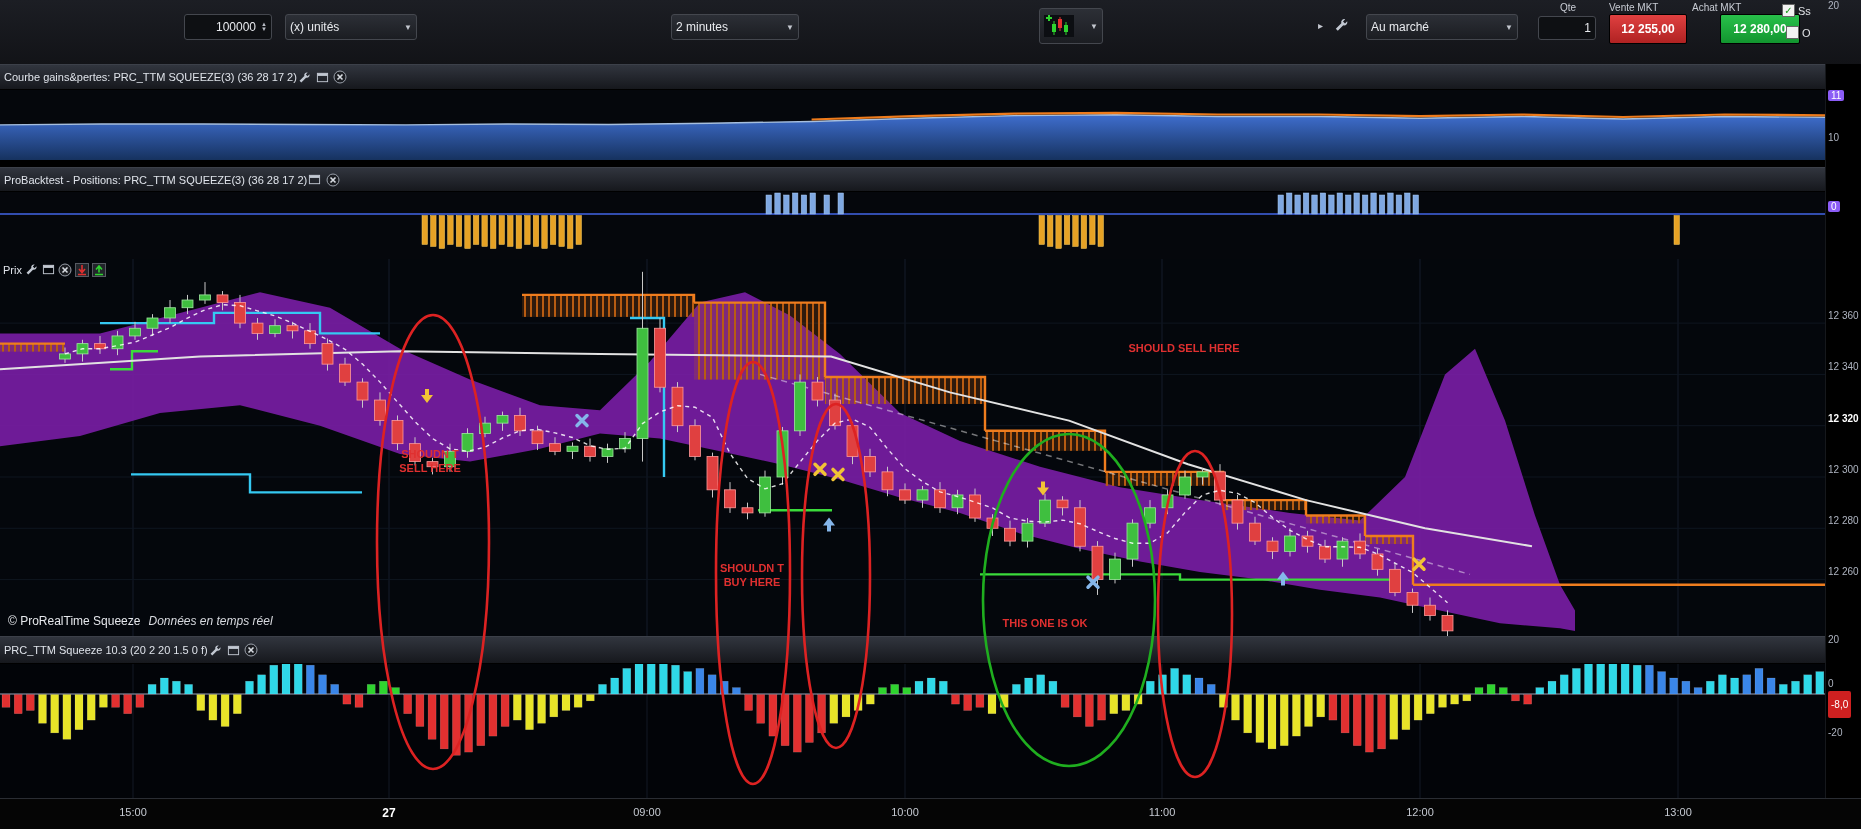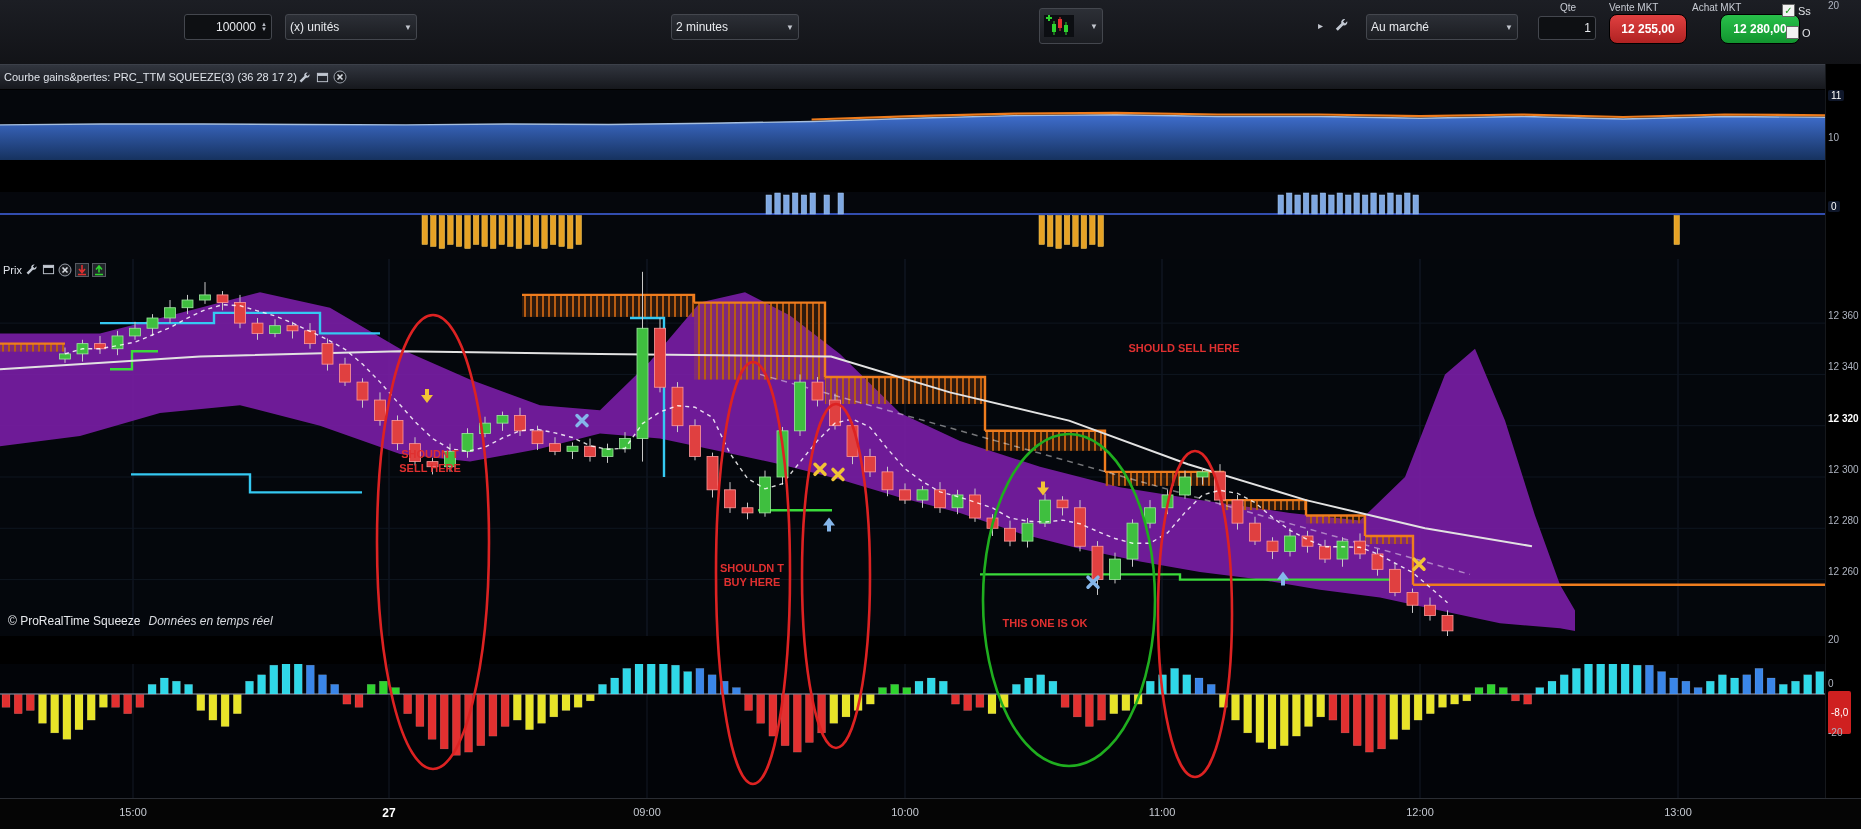--- a/index.html
+++ b/index.html
@@ -6,41 +6,41 @@
   #app{position:relative;width:1861px;height:829px;background:#000;overflow:hidden;
        font-family:"Liberation Sans",sans-serif;color:#d0d4dc;-webkit-user-select:none;}
   .row{position:absolute;left:0;width:1826px;overflow:hidden;}
   #toolbar{top:0;height:64px;width:1861px;background:linear-gradient(#1c1e24,#121317);border-bottom:1px solid #000;z-index:20;}
   .tb-field{position:absolute;display:flex;align-items:center;background:#0e1013;border:1px solid #44474e;border-radius:3px;color:#e8eaee;font-size:12px;padding:0 4px;box-sizing:border-box;}
   .tb-dd{justify-content:space-between;background:linear-gradient(#2c2f36,#1b1d22);}
   .caret{font-size:8px;color:#c2c6ce;margin-left:6px;}
   .spinner{display:flex;flex-direction:column;margin-left:5px;line-height:5px;}
   .spinner span{font-size:6px;color:#b8bcc4;}
   .tb-label{position:absolute;font-size:10px;color:#c8ccd4;}
-  .mkt-btn{position:absolute;display:flex;align-items:center;justify-content:center;font-size:12px;font-weight:bold;color:#fff;border-radius:8px;border:1px solid #000;}
+  .mkt-btn{position:absolute;display:flex;align-items:center;justify-content:center;font-size:12px;font-weight:bold;color:#fff;border-radius:2px;border:1px solid #000;}
   .chk{position:absolute;display:flex;align-items:center;gap:3px;font-size:11px;color:#e0e2e6;}
   .chk .box{width:11px;height:11px;background:#f2f2f2;border:1px solid #666;display:flex;align-items:center;justify-content:center;font-size:10px;color:#1a9a1a;line-height:10px;}
   .panel-header{background:linear-gradient(#31353e,#16181d);border-top:1px solid #3c4049;border-bottom:1px solid #000;display:flex;align-items:center;padding-left:4px;box-sizing:border-box;}
   .panel-title{font-size:11px;color:#dfe3ea;white-space:nowrap;}
   .hicons{display:flex;align-items:center;gap:3px;}
   .hicon{width:15px;height:15px;display:inline-flex;align-items:center;justify-content:center;}
   #p1-chart{top:90px;height:70px;background:#05070c;}
   #p1-header{top:64px;height:26px;}
   #gap1{top:160px;height:7px;background:#000;}
   #p2-header{top:167px;height:25px;}
   #p2-chart{top:192px;height:67px;background:#05070c;}
   #prix{top:259px;height:377px;background:#04070c;}
   #p4-header{top:636px;height:28px;}
   #p4-chart{top:664px;height:134px;background:#020408;}
   #time-axis{top:798px;height:31px;width:1861px;background:#050505;border-top:1px solid #2a2d33;}
   #axis-col{position:absolute;right:0;top:64px;width:35px;height:734px;background:#000;border-left:1px solid #16181c;z-index:15;}
   .ax-label{position:absolute;left:2px;font-size:10px;color:#aeb4c0;white-space:nowrap;}
   .ax-bold{font-weight:bold;color:#fff;font-size:10px;}
-  .ax-blue{background:#0f172a;color:#fff;padding:0 3px;border-radius:2px;}
-  .ax-red{background:#cf2020;color:#fff;padding:16px 3px;border-radius:2px;}
+  .ax-blue{background:#8b5cf6;color:#fff;padding:0 3px;border-radius:2px;}
+  .ax-red{background:#cf2020;color:#fff;padding:8px 3px;border-radius:2px;}
   .t-label{position:absolute;top:7px;width:60px;text-align:center;font-size:11px;color:#c6cad2;}
   .t-bold{font-weight:bold;color:#fff;font-size:12px;}
   #prix-tools{position:absolute;top:3px;left:3px;display:flex;align-items:center;gap:2px;z-index:6;}
   #copyright{position:absolute;bottom:8px;left:8px;z-index:6;font-size:12px;color:#e6e8ec;}
   #copyright .rt{font-style:italic;margin-left:8px;color:#d8dadf;}
   #overlay{position:absolute;top:0;left:0;z-index:10;pointer-events:none;}
   svg{display:block;}
 </style>
 </head>
 <body>
@@ -143,20 +143,37 @@
           </linearGradient>
         </defs>
         <path d="M0.0 34.9 L 101.4 34.0 L 202.9 34.0 L 304.3 34.5 L 405.8 34.9 L 507.2 34.0 L 608.7 34.5 L 710.1 33.2 L 811.6 31.5 L 913.0 28.2 L 1014.4 25.6 L 1115.9 24.8 L 1217.3 26.5 L 1318.8 26.5 L 1420.2 28.2 L 1521.7 26.5 L 1623.1 29.0 L 1724.6 26.5 L 1826.0 27.3 L 1826 70 L 0 70 Z" fill="url(#gradEq)"></path>
         <path d="M0.0 34.9 L 101.4 34.0 L 202.9 34.0 L 304.3 34.5 L 405.8 34.9 L 507.2 34.0 L 608.7 34.5 L 710.1 33.2 L 811.6 31.5 L 913.0 28.2 L 1014.4 25.6 L 1115.9 24.8 L 1217.3 26.5 L 1318.8 26.5 L 1420.2 28.2 L 1521.7 26.5 L 1623.1 29.0 L 1724.6 26.5 L 1826.0 27.3" fill="none" stroke="#a6bedd" stroke-width="1.4"></path>
         <path d="M811.6 29.5 L 913.0 26.2 L 1014.4 23.6 L 1115.9 22.8 L 1217.3 24.5 L 1318.8 24.5 L 1420.2 26.2 L 1521.7 24.5 L 1623.1 27.0 L 1724.6 24.5 L 1826.0 25.3" fill="none" stroke="#ee7b1c" stroke-width="2.2"></path>
       </svg>
     </div>
 
   <div id="gap1" class="row"></div>
 
+  <div id="p2-header" class="row panel-header">
+    <span class="panel-title">ProBacktest - Positions: PRC_TTM SQUEEZE(3) (36 28 17 2)</span>
+    <span class="hicons">
+      <span class="hicon">
+          <svg width="13" height="13" viewBox="0 0 14 14">
+            <rect x="1.5" y="2.5" width="11" height="9" fill="none" stroke="#c2c8d2"></rect>
+            <rect x="1.5" y="2.5" width="11" height="2.8" fill="#c2c8d2"></rect>
+          </svg>
+        </span>
+      <span class="hicon">
+          <svg width="14" height="14" viewBox="0 0 14 14">
+            <circle cx="7" cy="7" r="6" fill="#1b1d22" stroke="#9aa0aa"></circle>
+            <path d="M4.5 4.5 L9.5 9.5 M9.5 4.5 L4.5 9.5" stroke="#d8dce2" stroke-width="1.6"></path>
+          </svg>
+        </span>
+    </span>
+  </div>
   <div id="p2-chart" class="row">
       <svg id="pos-svg" width="1826" height="67">
         <rect x="0" y="21.2" width="1826" height="1.6" fill="#3f5fd8"></rect>
         <rect x="422" y="23.5" width="5.5" height="29" fill="#e6a225" stroke="#f8cc60" stroke-width="0.5"></rect>
         <rect x="430.55555555555554" y="23.5" width="5.5" height="31" fill="#e6a225" stroke="#f8cc60" stroke-width="0.5"></rect>
         <rect x="439.1111111111111" y="23.5" width="5.5" height="33" fill="#e6a225" stroke="#f8cc60" stroke-width="0.5"></rect>
         <rect x="447.6666666666667" y="23.5" width="5.5" height="29" fill="#e6a225" stroke="#f8cc60" stroke-width="0.5"></rect>
         <rect x="456.22222222222223" y="23.5" width="5.5" height="31" fill="#e6a225" stroke="#f8cc60" stroke-width="0.5"></rect>
         <rect x="464.77777777777777" y="23.5" width="5.5" height="33" fill="#e6a225" stroke="#f8cc60" stroke-width="0.5"></rect>
         <rect x="473.3333333333333" y="23.5" width="5.5" height="29" fill="#e6a225" stroke="#f8cc60" stroke-width="0.5"></rect>
@@ -450,20 +467,42 @@
         <path d="M1041 222.38095238095238 h4 v6 h4 l-6 8 -6 -8 h4 z" fill="#f2c335"></path>
         <path d="M1088 318.14285714285717 L1098 328.14285714285717 M1088 328.14285714285717 L1098 318.14285714285717" stroke="#85b6ea" stroke-width="3.5" stroke-linecap="round"></path>
         <path d="M1281 326.44897959183675 h4 v-6 h4 l-6 -8 -6 8 h4 z" fill="#85b6ea"></path>
         <path d="M1414 300.1904761904762 L1424 310.1904761904762 M1414 310.1904761904762 L1424 300.1904761904762" stroke="#f2c335" stroke-width="3.5" stroke-linecap="round"></path>
       </svg>
     <div id="copyright">
       <span>© ProRealTime Squeeze</span><span class="rt">Données en temps réel</span>
     </div>
   </div>
 
+  <div id="p4-header" class="row panel-header">
+    <span class="panel-title">PRC_TTM Squeeze 10.3 (20 2 20 1.5 0 f)</span>
+    <span class="hicons">
+      <span class="hicon">
+          <svg width="13" height="13" viewBox="0 0 15 15">
+            <path d="M11.2 1.8a3.1 3.1 0 0 0-3.9 3.9L1.8 11.2l2 2 5.5-5.5a3.1 3.1 0 0 0 3.9-3.9L11 6 9 4z" fill="#c2c8d2"></path>
+          </svg>
+        </span>
+      <span class="hicon">
+          <svg width="13" height="13" viewBox="0 0 14 14">
+            <rect x="1.5" y="2.5" width="11" height="9" fill="none" stroke="#c2c8d2"></rect>
+            <rect x="1.5" y="2.5" width="11" height="2.8" fill="#c2c8d2"></rect>
+          </svg>
+        </span>
+      <span class="hicon">
+          <svg width="14" height="14" viewBox="0 0 14 14">
+            <circle cx="7" cy="7" r="6" fill="#1b1d22" stroke="#9aa0aa"></circle>
+            <path d="M4.5 4.5 L9.5 9.5 M9.5 4.5 L4.5 9.5" stroke="#d8dce2" stroke-width="1.6"></path>
+          </svg>
+        </span>
+    </span>
+  </div>
   <div id="p4-chart" class="row">
       <svg id="sq-svg" width="1826" height="134">
         <line x1="133" y1="0" x2="133" y2="134" stroke="#121824" stroke-width="1"></line>
         <line x1="389" y1="0" x2="389" y2="134" stroke="#121824" stroke-width="1"></line>
         <line x1="647" y1="0" x2="647" y2="134" stroke="#121824" stroke-width="1"></line>
         <line x1="905" y1="0" x2="905" y2="134" stroke="#121824" stroke-width="1"></line>
         <line x1="1162" y1="0" x2="1162" y2="134" stroke="#121824" stroke-width="1"></line>
         <line x1="1420" y1="0" x2="1420" y2="134" stroke="#121824" stroke-width="1"></line>
         <line x1="1678" y1="0" x2="1678" y2="134" stroke="#121824" stroke-width="1"></line>
         <line x1="0" y1="30" x2="1826" y2="30" stroke="#9aa2b8" stroke-width="1"></line>

